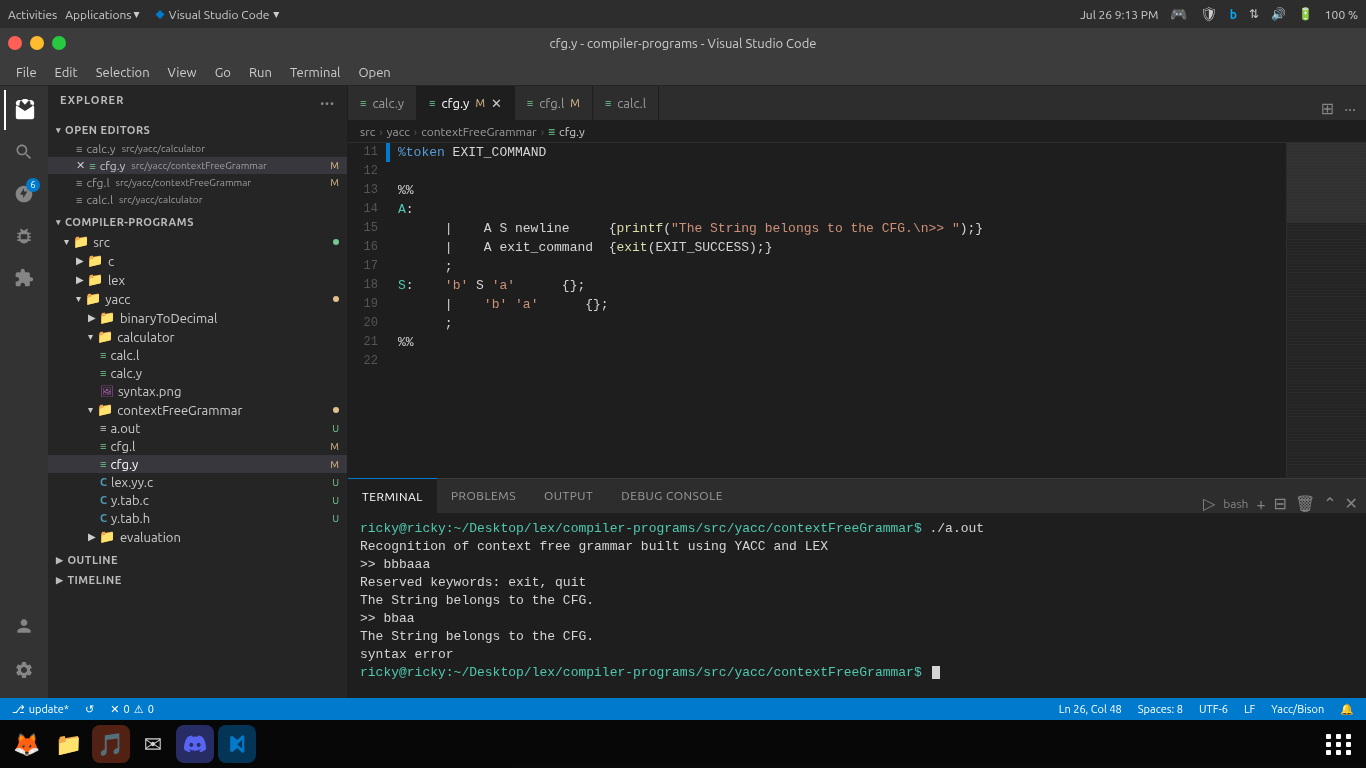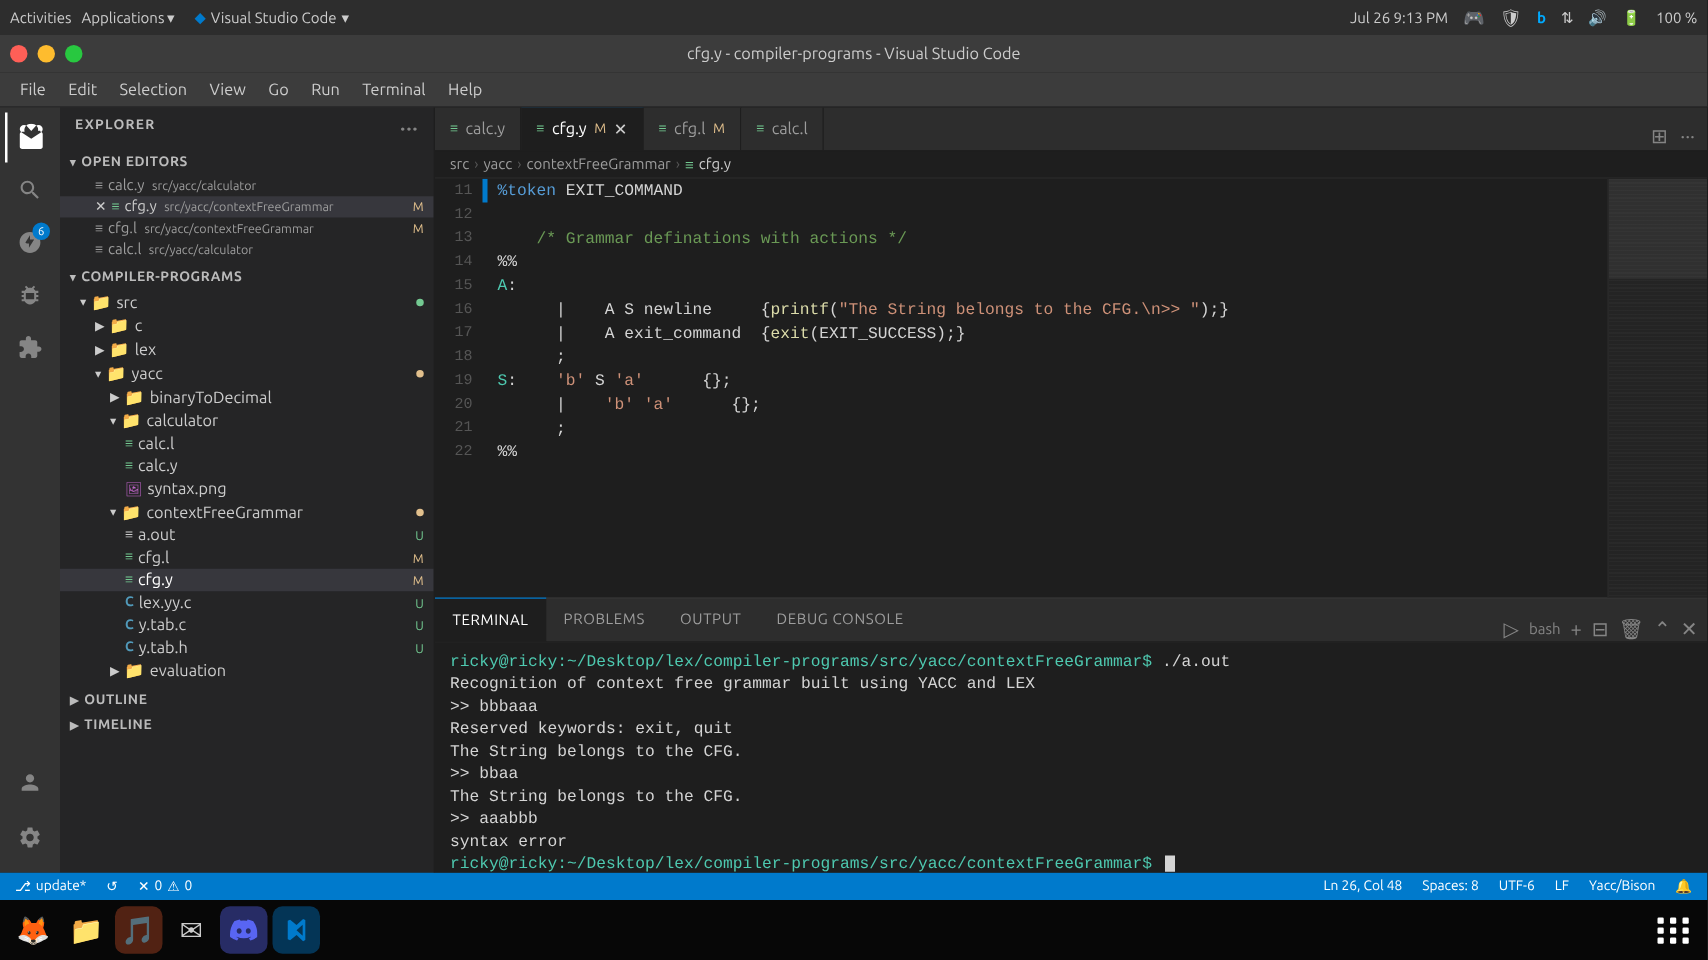--- a/index.html
+++ b/index.html
@@ -40,21 +40,21 @@
 </div>
 
 <div style="height:28px;background:#3c3c3c;display:flex;align-items:center;padding:0 8px;gap:2px;border-bottom:1px solid #252526;">
   <span style="padding:4px 8px;cursor:pointer;border-radius:3px;font-size:13px;color:#ccc;">File</span>
   <span style="padding:4px 8px;cursor:pointer;border-radius:3px;font-size:13px;color:#ccc;">Edit</span>
   <span style="padding:4px 8px;cursor:pointer;border-radius:3px;font-size:13px;color:#ccc;">Selection</span>
   <span style="padding:4px 8px;cursor:pointer;border-radius:3px;font-size:13px;color:#ccc;">View</span>
   <span style="padding:4px 8px;cursor:pointer;border-radius:3px;font-size:13px;color:#ccc;">Go</span>
   <span style="padding:4px 8px;cursor:pointer;border-radius:3px;font-size:13px;color:#ccc;">Run</span>
   <span style="padding:4px 8px;cursor:pointer;border-radius:3px;font-size:13px;color:#ccc;">Terminal</span>
-  <span style="padding:4px 8px;cursor:pointer;border-radius:3px;font-size:13px;color:#ccc;">Help</span>
+  <span style="padding:4px 8px;cursor:pointer;border-radius:3px;font-size:13px;color:#ccc;">Open</span>
 </div>
 
 <div style="display:flex;height:calc(768px - 28px - 30px - 28px - 22px - 48px);">
 
   <div style="width:48px;background:#333;display:flex;flex-direction:column;align-items:center;padding-top:4px;gap:2px;">
     <div style="width:40px;height:40px;display:flex;align-items:center;justify-content:center;cursor:pointer;color:#fff;font-size:20px;border-left:2px solid #fff;">
       <svg width="22" height="22" viewBox="0 0 24 24" fill="currentColor">
           <path d="M20 6h-2.18c.07-.44.18-.88.18-1.36C18 2.53 15.47 0 12.32 0c-1.7 0-3.21.77-4.23 2.02L12 6.4l3.91-4.38C16.59 1.38 17.42 1 18.32 1c1.96 0 3.68 1.66 3.68 3.64 0 1.28-.69 2.39-1.7 3.01L12 13l-8.3-5.35C2.69 7.03 2 5.92 2 4.64 2 2.66 3.72 1 5.68 1c.9 0 1.73.38 2.41 1.02L12 6.4 15.91 2.02C14.89.77 13.38 0 11.68 0 8.53 0 6 2.53 6 5.64c0 .48.11.92.18 1.36H4C2.9 7 2 7.9 2 9v11c0 1.1.9 2 2 2h16c1.1 0 2-.9 2-2V9c0-1.1-.9-2-2-2z"></path>
         </svg>
     </div>
@@ -312,21 +312,20 @@
         <div style="height:19px;display:flex;align-items:center;justify-content:flex-end;padding-right:8px;font-size:12px;">22</div>
       </div>
 
       <div style="width:4px;background:#1e1e1e;flex-shrink:0;">
         <div style="height:19px;background:#007acc;width:4px;"></div>
       </div>
 
       <div style="flex:1;overflow-x:auto;padding:0 8px;">
         <div style="height:19px;white-space:pre;display:flex;align-items:center;"><span style="color:#569cd6;">%token</span><span style="color:#d4d4d4;"> EXIT_COMMAND</span></div>
         <div style="height:19px;white-space:pre;"> </div>
-        <div style="height:19px;white-space:pre;display:flex;align-items:center;"><span style="color:#6a9955;">    /* Grammar definations with actions */</span></div>
         <div style="height:19px;white-space:pre;display:flex;align-items:center;"><span style="color:#d4d4d4;">%%</span></div>
         <div style="height:19px;white-space:pre;display:flex;align-items:center;"><span style="color:#4ec9b0;">A</span><span style="color:#d4d4d4;">:</span></div>
         <div style="height:19px;white-space:pre;display:flex;align-items:center;"><span style="color:#d4d4d4;">      |    A S newline     {</span><span style="color:#dcdcaa;">printf</span><span style="color:#d4d4d4;">(</span><span style="color:#ce9178;">"The String belongs to the CFG.\n&gt;&gt; "</span><span style="color:#d4d4d4;">);}</span></div>
         <div style="height:19px;white-space:pre;display:flex;align-items:center;"><span style="color:#d4d4d4;">      |    A exit_command  {</span><span style="color:#dcdcaa;">exit</span><span style="color:#d4d4d4;">(EXIT_SUCCESS);}</span></div>
         <div style="height:19px;white-space:pre;display:flex;align-items:center;"><span style="color:#d4d4d4;">      ;</span></div>
         <div style="height:19px;white-space:pre;display:flex;align-items:center;"><span style="color:#4ec9b0;">S</span><span style="color:#d4d4d4;">:    </span><span style="color:#ce9178;">'b'</span><span style="color:#d4d4d4;"> S </span><span style="color:#ce9178;">'a'</span><span style="color:#d4d4d4;">      {};</span></div>
         <div style="height:19px;white-space:pre;display:flex;align-items:center;"><span style="color:#d4d4d4;">      |    </span><span style="color:#ce9178;">'b'</span><span style="color:#d4d4d4;"> </span><span style="color:#ce9178;">'a'</span><span style="color:#d4d4d4;">      {};</span></div>
         <div style="height:19px;white-space:pre;display:flex;align-items:center;"><span style="color:#d4d4d4;">      ;</span></div>
         <div style="height:19px;white-space:pre;display:flex;align-items:center;"><span style="color:#d4d4d4;">%%</span></div>
       </div>
@@ -359,21 +358,20 @@
         <div>
           <span style="color:#4ec9b0;">ricky@ricky:~/Desktop/lex/compiler-programs/src/yacc/contextFreeGrammar$</span>
           <span style="color:#d4d4d4;"> ./a.out</span>
         </div>
         <div>Recognition of context free grammar built using YACC and LEX</div>
         <div>&gt;&gt; bbbaaa</div>
         <div>Reserved keywords: exit, quit</div>
         <div>The String belongs to the CFG.</div>
         <div>&gt;&gt; bbaa</div>
         <div>The String belongs to the CFG.</div>
-        <div>&gt;&gt; aaabbb</div>
         <div>syntax error</div>
         <div>
           <span style="color:#4ec9b0;">ricky@ricky:~/Desktop/lex/compiler-programs/src/yacc/contextFreeGrammar$</span>
           <span style="display:inline-block;width:8px;height:13px;background:#d4d4d4;vertical-align:middle;margin-left:2px;animation:blink 1s step-end infinite;"></span>
         </div>
       </div>
     </div>
 
   </div>
 </div>

